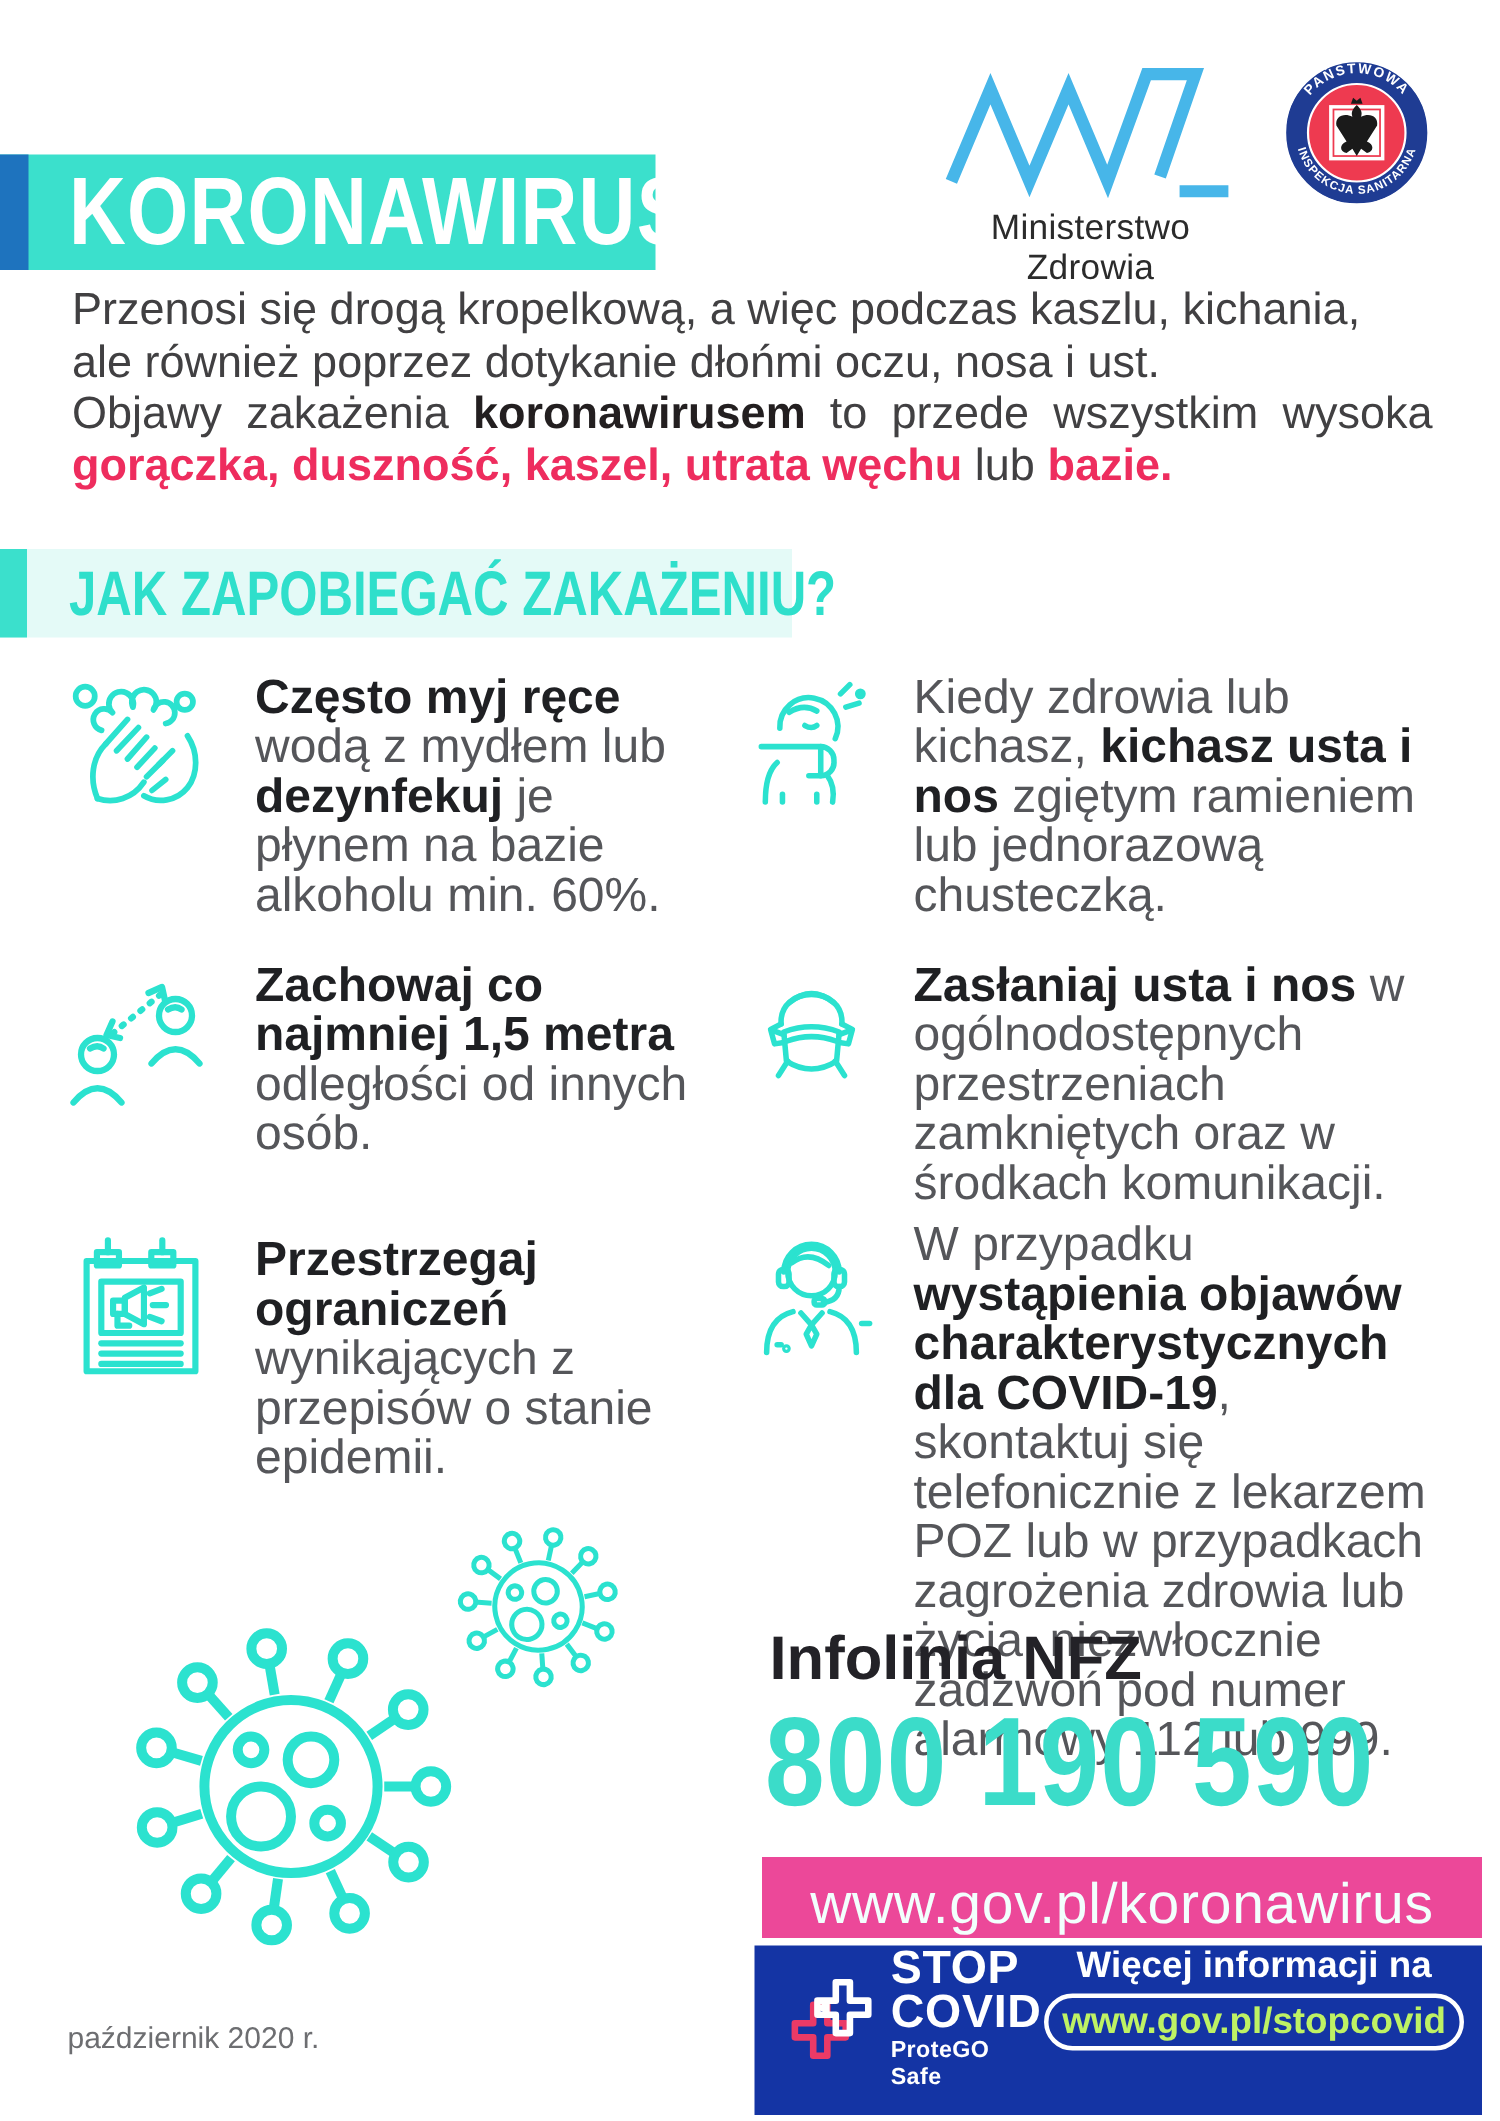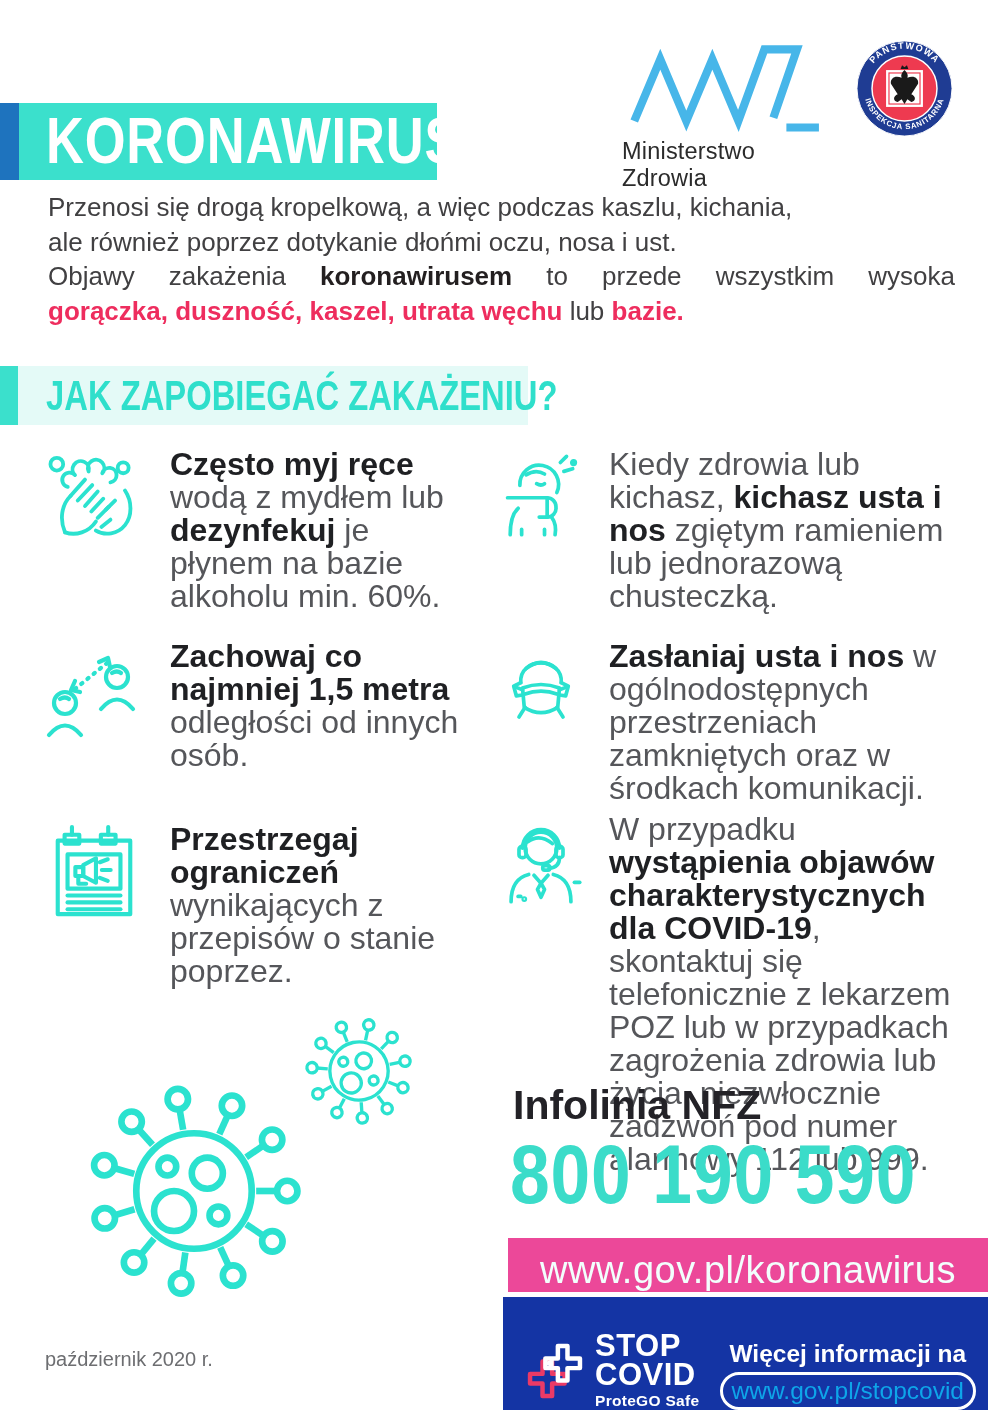--- a/index.html
+++ b/index.html
@@ -5,28 +5,28 @@
   * { margin:0; padding:0; box-sizing:border-box; }
   body { background:#888; font-family:"Liberation Sans", sans-serif; }
   #page { position:relative; width:1000px; height:1414px; background:#ffffff; overflow:hidden; margin:0 auto; }
 
   
   .title-banner { position:absolute; left:0; top:103px; width:437px; height:77px; background:#3BE0CC; }
   .title-accent { position:absolute; left:0; top:0; width:19px; height:77px; background:#1E73BE; }
   .title-text { position:absolute; left:46px; top:50%; transform:translateY(-52%) scaleX(0.82); transform-origin:0 50%;
                 font-size:64px; font-weight:bold; color:#fff; white-space:nowrap; letter-spacing:1px; }
 
-  .mz-logo { position:absolute; left:622px; top:38px; width:210px; }
+  .mz-logo { position:absolute; left:622px; top:38px; width:210px; text-align:center; }
   .mz-logo svg { display:block; margin:0 auto; }
   .mz-label { font-size:23.5px; color:#2b2b2b; margin-top:4px; letter-spacing:0.2px; }
 
   .sanepid-badge { position:absolute; left:856px; top:40px; width:97px; height:97px; }
 
   
-  .intro { position:absolute; left:48px; top:190px; width:907px; font-size:26px; line-height:34.5px; color:#414042; }
+  .intro { position:absolute; left:48px; top:190px; width:907px; font-size:30px; line-height:34.5px; color:#414042; }
   .intro b { color:#231F20; }
   .intro-justify { display:flex; justify-content:space-between; }
   .pink { color:#EE2D5E; font-weight:bold; }
 
   
   .section-banner { position:absolute; left:0; top:366px; width:528px; height:59px; background:#E4FAF7; }
   .section-accent { position:absolute; left:0; top:0; width:18px; height:59px; background:#3BE0CC; }
   .section-text { position:absolute; left:46px; top:50%; transform:translateY(-50%) scaleX(0.78); transform-origin:0 50%;
                   font-size:42px; font-weight:bold; color:#2FDFCB; white-space:nowrap; }
 
@@ -56,29 +56,29 @@
   .hotline-number { position:absolute; left:510px; top:1126px; font-size:84px; font-weight:bold; color:#3BDCC9;
                     transform:scaleX(0.85); transform-origin:0 0; white-space:nowrap; letter-spacing:1px; }
 
   
   .url-bar { position:absolute; left:508px; top:1238px; width:480px; height:54px; background:#ec4899;
              display:flex; align-items:flex-end; justify-content:center; }
   .url-bar span { color:#F2FFFD; font-size:38px; letter-spacing:0.5px; }
 
   
   .stop-bar { position:absolute; left:503px; top:1297px; width:485px; height:113px; background:#1434A4;
-              display:flex; align-items:flex-end; }
+              display:flex; align-items:flex-start; }
   .stop-logo { display:flex; align-items:center; margin-left:20px; }
   .stop-text-stack { margin-left:8px; color:#fff; font-weight:bold; }
   .stop-line { font-size:31px; line-height:29px; letter-spacing:0.5px; }
   .protego { font-size:15.5px; margin-top:3px; letter-spacing:0.3px; }
   .more-info { margin-left:auto; margin-right:12px; text-align:center; }
   .more-info-label { color:#fff; font-size:24.5px; font-weight:bold; }
   .stop-pill { margin-top:4px; border:3px solid #fff; border-radius:22px; padding:2px 9px;
-               color:#0ea5e9; font-size:24.5px; font-weight:normal; white-space:nowrap; }
+               color:#bef264; font-size:24.5px; font-weight:bold; white-space:nowrap; }
 
   .footer-date { position:absolute; left:45px; top:1348px; font-size:20px; color:#6D6E71; }
 </style>
 </head>
 <body>
 
 <div id="page">
 
   <div class="title-banner">
     <div class="title-accent"></div>
@@ -238,21 +238,21 @@
           <path d="M34,53 v8 h8"></path>
           <path d="M56,39 l8,-3"></path>
             <path d="M58,47 h9"></path>
             <path d="M56,55 l8,3"></path>
           <path d="M23,73 h54"></path>
             <path d="M23,80 h54"></path>
             <path d="M23,87 h54"></path>
         </g>
       </svg>
     </div>
-    <div class="tip-text"><b>Przestrzegaj ograniczeń</b><span> wynikających z przepisów o stanie poprzez.</span></div>
+    <div class="tip-text"><b>Przestrzegaj ograniczeń</b><span> wynikających z przepisów o stanie epidemii.</span></div>
   </div>
 
   <div class="tip tip-right tip6">
     <div class="tip-iconbox">
       <svg width="88" height="100" viewBox="0 0 100 100">
         <g class="ticon">
           <circle cx="50" cy="33" r="18"></circle>
           <path d="M35,26 Q48,16 63,28"></path>
           <path d="M29,33 a21,21 0 0 1 42,0"></path>
           <rect x="25" y="31" width="8" height="13" rx="3.5"></rect>

